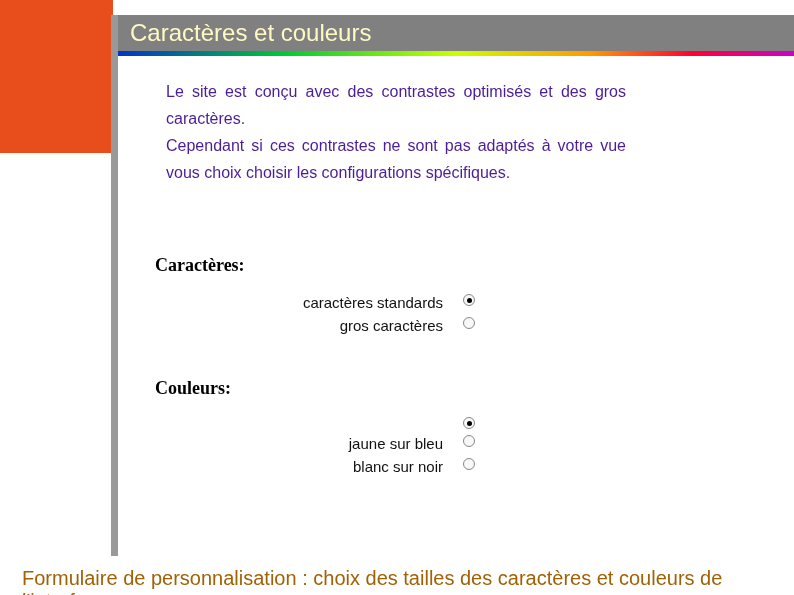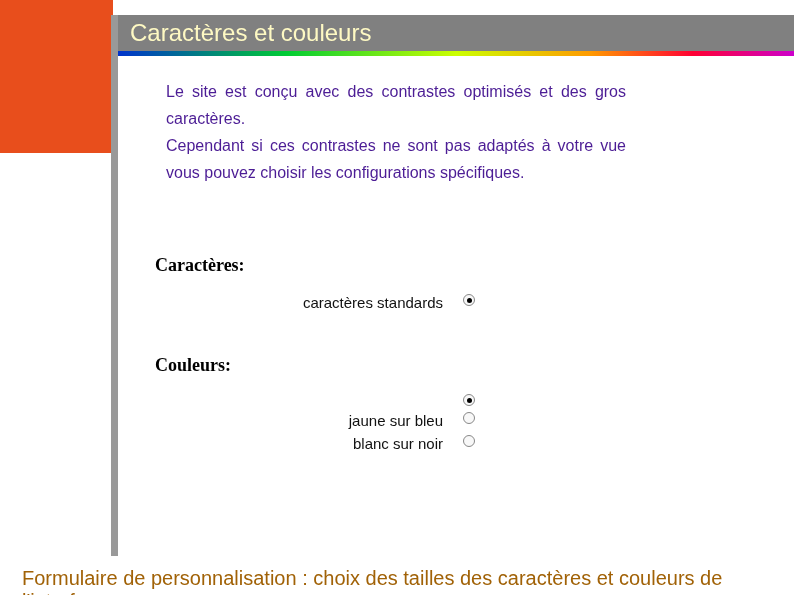--- a/index.html
+++ b/index.html
@@ -117,28 +117,32 @@
 </head>
 <body>
 
 <div class="orange-block"></div>
 <div class="gray-border-left"></div>
 <div class="header-bar">Caractères et couleurs</div>
 <div class="rainbow-bar"></div>
 
 <div class="desc-text">
   <span>Le site est conçu avec des contrastes optimisés et des gros caractères.</span><br>
-  <span>Cependant si ces contrastes ne sont pas adaptés à votre vue vous pouvez choisir les configurations spécifiques.</span>
+  <span>Cependant si ces contrastes ne sont pas adaptés à votre vue vous choix choisir les configurations spécifiques.</span>
 </div>
 
 <div class="form-area">
   <div class="section-heading">Caractères:</div>
   <div class="option-row">
     <span class="option-label">caractères standards</span>
     <span class="radio selected"></span>
+  </div>
+  <div class="option-row">
+    <span class="option-label">gros caractères</span>
+    <span class="radio"></span>
   </div>
 
   <div class="section2">
     <div class="section-heading">Couleurs:</div>
     <div class="option-row">
       <span class="radio selected"></span>
     </div>
     <div class="option-row">
       <span class="option-label">jaune sur bleu</span>
       <span class="radio"></span>

